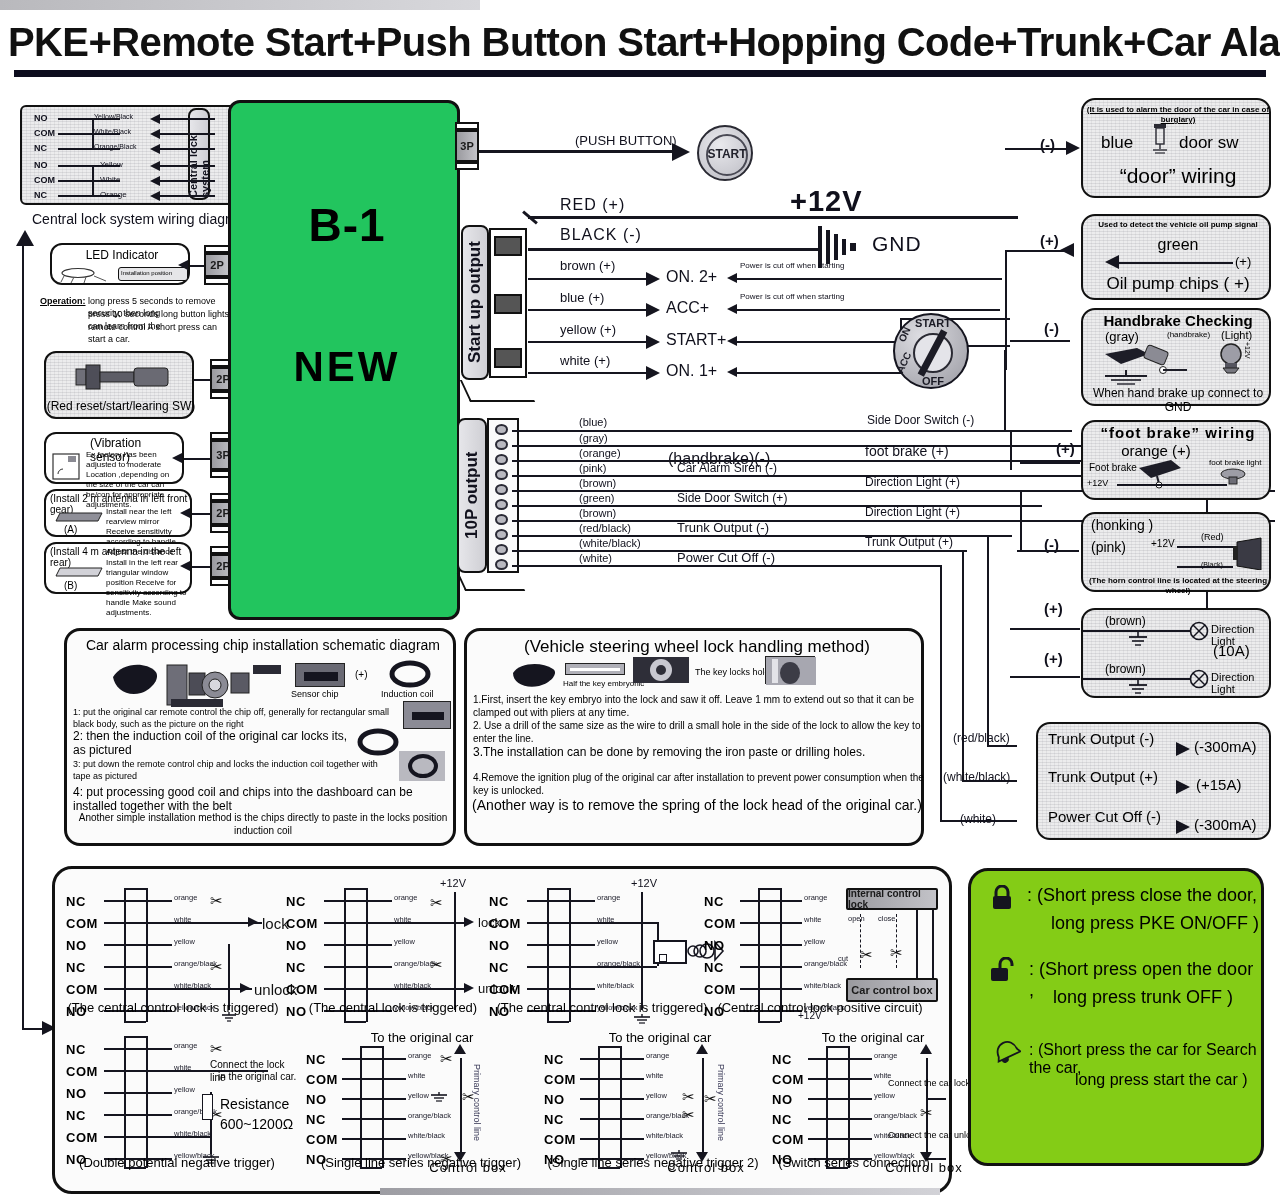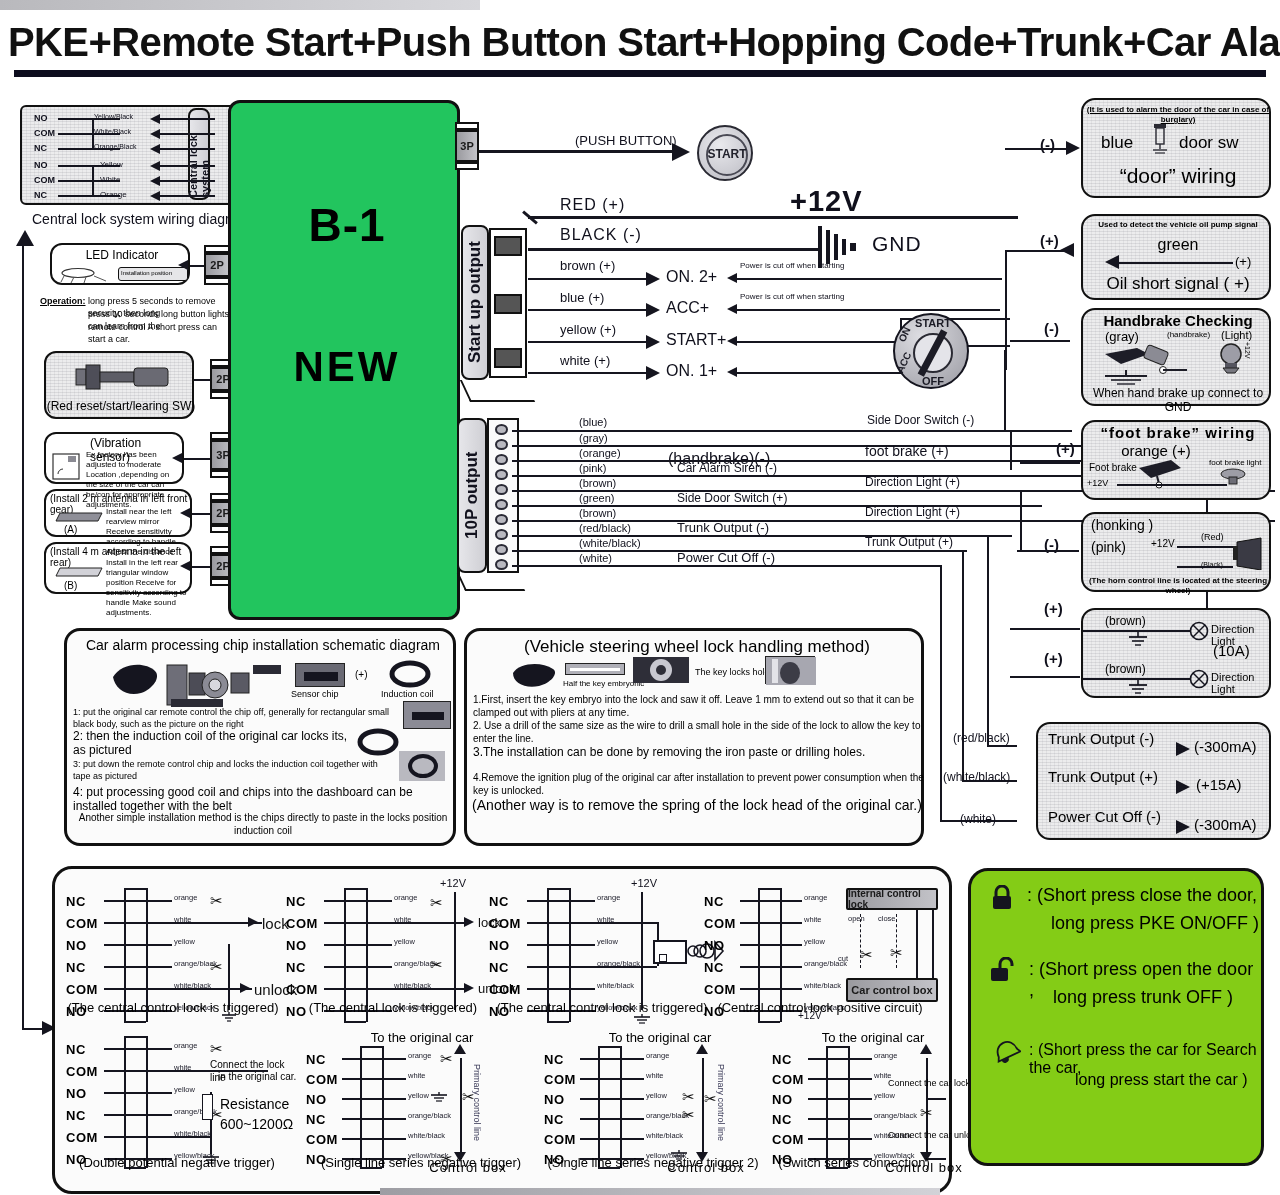--- a/index.html
+++ b/index.html
@@ -463,21 +463,21 @@
   <div class="abs lbl" style="left:1040px;top:232px;font-size:15px;font-weight:bold;">(+)</div>
   <div class="abs wire wire-h" style="left:1005px;top:250px;width:60px;"></div>
   <div class="abs wire wire-v" style="left:1005px;top:250px;height:120px;"></div>
   <div class="abs arrow-l" style="left:1060px;top:243px;"></div>
   <div class="abs panel hatch" style="left:1081px;top:214px;width:190px;height:86px;">
     <div class="abs ctr tiny" style="left:0;top:4px;width:190px;font-weight:bold;">Used to detect the vehicle oil pump signal</div>
     <div class="abs ctr" style="left:0;top:20px;width:190px;font-size:16px;">green</div>
     <div class="abs wire wire-h" style="left:30px;top:46px;width:120px;"></div>
     <div class="abs arrow-l" style="left:22px;top:39px;"></div>
     <div class="abs" style="left:152px;top:38px;font-size:13px;">(+)</div>
-    <div class="abs ctr" style="left:0;top:58px;width:190px;font-size:17px;">Oil short signal ( +)</div>
+    <div class="abs ctr" style="left:0;top:58px;width:190px;font-size:17px;">Oil pump chips ( +)</div>
   </div>
 
   <div class="abs lbl" style="left:1044px;top:320px;font-size:15px;font-weight:bold;">(-)</div>
   <div class="abs wire wire-h" style="left:1010px;top:340px;width:60px;"></div>
   <div class="abs panel hatch" style="left:1081px;top:308px;width:190px;height:98px;">
     <div class="abs ctr" style="left:0;top:2px;width:190px;font-size:15px;font-weight:bold;">Handbrake Checking</div>
     <div class="abs" style="left:22px;top:19px;font-size:13px;">(gray)</div>
     <div class="abs tiny" style="left:84px;top:20px;">(handbrake)</div>
     <div class="abs" style="left:138px;top:19px;font-size:11px;">(Light)</div>
     <div class="abs" style="left:8px;top:32px;">

